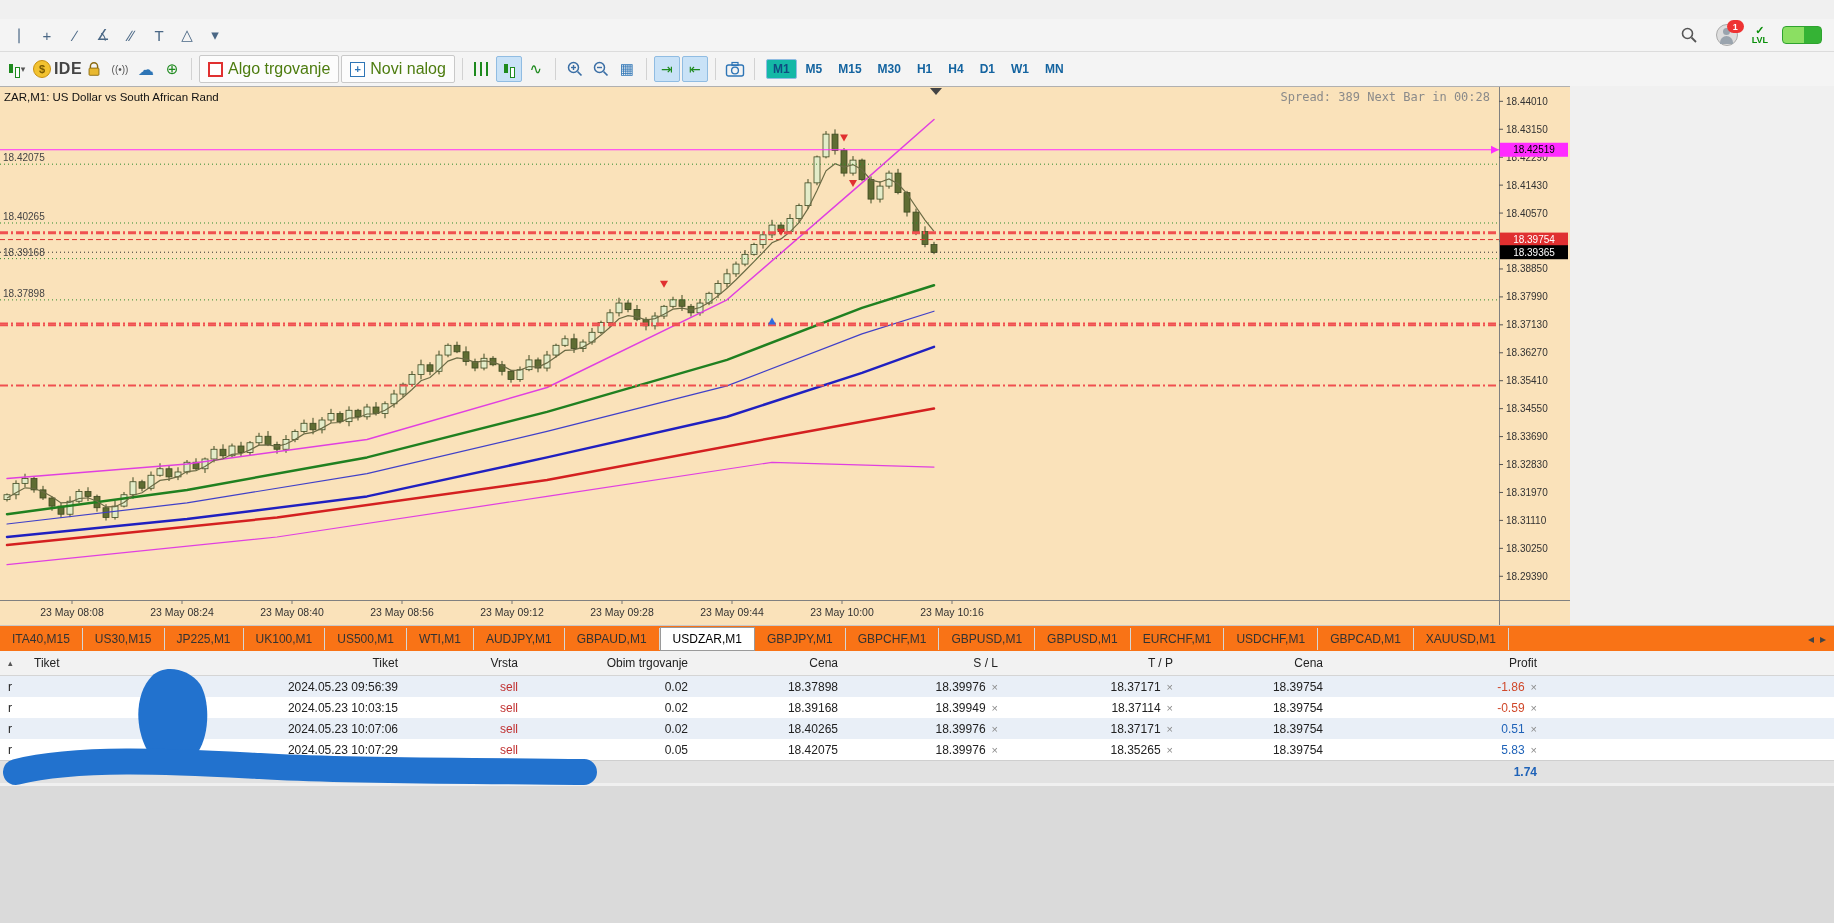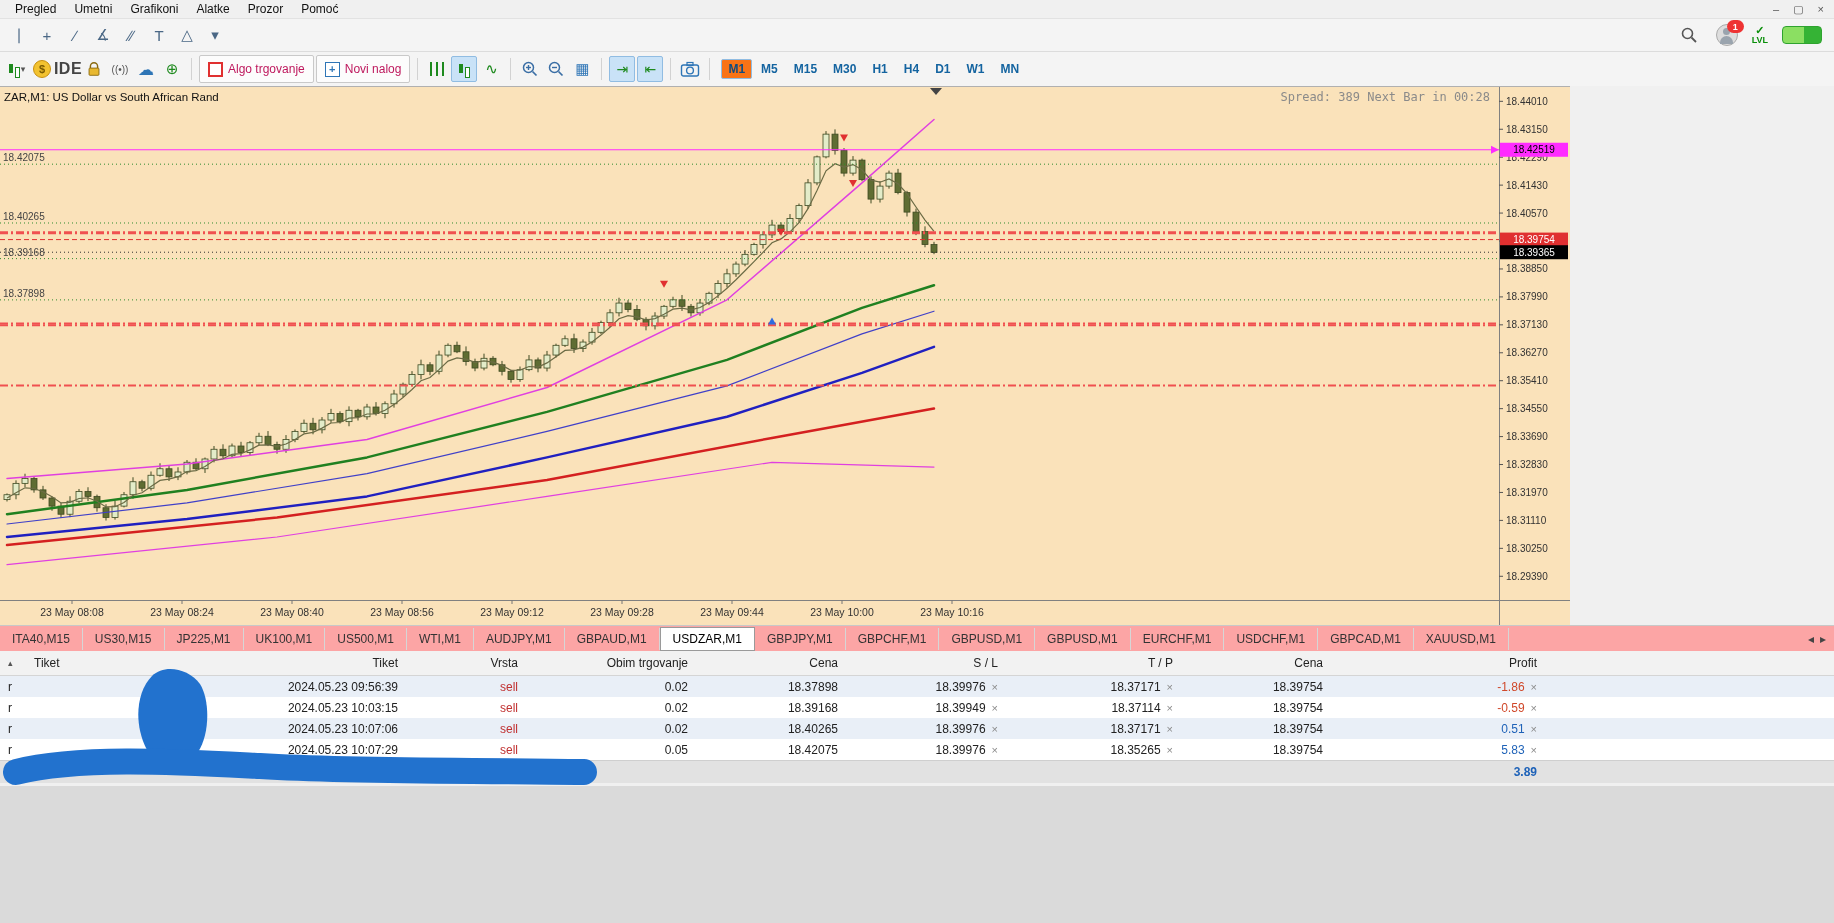--- a/index.html
+++ b/index.html
@@ -13,32 +13,32 @@
                 padding-right:8px;color:#555;font-size:11px;}
   
   .tb{position:absolute;left:0;right:0;background:#F4F4F4;display:flex;align-items:center;}
   .tb1{top:19px;height:32px;border-bottom:1px solid #DCDCDC;padding-left:6px;}
   .tb2{top:52px;height:34px;border-bottom:1px solid #ADADAD;padding-left:4px;gap:2px;}
   .tool{width:26px;height:24px;display:flex;align-items:center;justify-content:center;
         color:#4A6785;font-size:15px;border-radius:2px;}
   .sep{width:1px;height:22px;background:#D2D2D2;margin:0 5px;}
   .tbtn{display:flex;align-items:center;gap:5px;padding:3px 8px;border:1px solid #C9C9C9;
         background:#FCFCFC;border-radius:2px;height:20px;}
-  .tbtn-label{font-size:12px;color:#be185d;}
+  .tbtn-label{font-size:16px;color:#4d7c0f;}
   .algo-sq{width:11px;height:11px;border:2px solid #E03030;background:#fff;}
   .novi-sq{width:13px;height:13px;border:1px solid #2E75B6;background:#fff;color:#2E75B6;
            font-weight:bold;font-size:11px;line-height:12px;text-align:center;}
   .ic{width:24px;height:24px;display:flex;align-items:center;justify-content:center;border-radius:2px;}
   .ic.pressed{background:#C9E2F7;border:1px solid #90BCE2;}
   .green{color:#1E8A1E;} .blue{color:#2E75B6;} .gray{color:#555;}
   .dollar{width:16px;height:16px;border-radius:50%;background:#F2C230;border:1px solid #C89010;
           color:#7A5A00;font-weight:bold;font-size:11px;display:flex;align-items:center;justify-content:center;}
   .ide-txt{font-weight:bold;color:#444;font-size:16px;letter-spacing:.5px;}
   .tf{color:#1464A0;font-weight:bold;font-size:12px;padding:2px 6px;border-radius:2px;border:1px solid transparent;}
-  .tf.active{background:#f97316;border:1px solid #90BCE2;color:#0F4C81;}
+  .tf.active{background:#14b8a6;border:1px solid #90BCE2;color:#0F4C81;}
   .tf-group{display:flex;gap:2px;margin-left:4px;}
   
   .cndl{position:relative;width:14px;height:15px;}
   .cndl i{position:absolute;width:4px;background:#1E8A1E;}
   .cndl i.a{left:2px;top:2px;height:9px;}
   .cndl i.b{left:8px;top:5px;height:9px;border:1px solid #1E8A1E;background:#fff;width:3px;}
   .bars-ic{width:15px;height:14px;background:repeating-linear-gradient(90deg,#1E8A1E 0 2px,transparent 2px 6px);}
   
   .tb1-right{margin-left:auto;display:flex;align-items:center;gap:14px;padding-right:12px;}
   .avatar{position:relative;width:20px;height:20px;border-radius:50%;background:#DDD;border:1px solid #AAA;
@@ -48,21 +48,21 @@
   .badge{position:absolute;right:-7px;top:-5px;min-width:13px;height:13px;border-radius:7px;background:#E33;
          color:#fff;font-size:9px;font-weight:bold;display:flex;align-items:center;justify-content:center;padding:0 2px;}
   .lvl{color:#0A8F0A;font-weight:bold;font-size:9px;text-align:center;line-height:1;}
   .lvl .lvl-bars{font-size:11px;}
   .battery{width:38px;height:16px;border-radius:4px;border:1px solid #2FA32F;
            background:linear-gradient(90deg,#8BDF62 0 55%,#35B335 55%);}
   
   .chart-wrap{position:absolute;top:86px;left:0;width:1570px;height:539px;}
   .right-filler{position:absolute;top:86px;left:1570px;right:0;height:539px;background:#F0F0F0;}
   
-  .tabsbar{position:absolute;top:625px;left:0;right:0;height:26px;background:#fca5a5;
+  .tabsbar{position:absolute;top:625px;left:0;right:0;height:26px;background:#f97316;
            border-top:1px solid #C8C8C8;border-bottom:1px solid #D5D5D5;display:flex;align-items:center;}
   .tab{padding:0 12px;height:22px;line-height:22px;color:#333;border-right:1px solid #D6D6D6;font-size:12px;}
   .tab.active{background:#FFF;border:1px solid #9A9A9A;height:22px;color:#000;}
   .tab-nav{margin-left:auto;display:flex;gap:6px;padding-right:8px;color:#444;font-size:12px;}
   
   .tbl{position:absolute;top:651px;left:0;right:0;}
   .trow{display:grid;grid-template-columns:26px 150px 230px 120px 170px 150px 160px 175px 150px 214px 1fr;
         align-items:center;height:21px;font-size:12px;}
   .thead{height:24px;background:#F2F2F2;border-bottom:1px solid #D5D5D5;color:#222;}
   .trow>div{padding:0 8px;white-space:nowrap;overflow:hidden;}
@@ -75,35 +75,20 @@
   .tbl-filler{position:absolute;top:786px;left:0;right:0;bottom:0;background:#DADADA;}
   .sort-ic{color:#555;font-size:9px;}
   
   .scribble{position:absolute;left:0;top:0;pointer-events:none;z-index:50;}
 </style>
 </head>
 <body>
 
 <div class="app">
 
-  <div class="menubar">
-    <div id="menu-items" style="display:flex;">
-        <span class="menu-item">Pregled</span>
-        <span class="menu-item">Umetni</span>
-        <span class="menu-item">Grafikoni</span>
-        <span class="menu-item">Alatke</span>
-        <span class="menu-item">Prozor</span>
-        <span class="menu-item">Pomoć</span>
-      </div>
-    <div class="win-controls">
-      <span>–</span>
-      <span>▢</span>
-      <span>×</span>
-    </div>
-  </div>
 
   <div class="tb tb1">
     <div id="draw-tools" style="display:flex;gap:2px;">
         <span class="tool">∣</span>
         <span class="tool">+</span>
         <span class="tool">∕</span>
         <span class="tool">∡</span>
         <span class="tool">∕∕</span>
         <span class="tool">T</span>
         <span class="tool">△</span>
@@ -627,21 +612,21 @@
     <div class="trow tsum" id="tbl-summary">
         <div></div>
         <div></div>
         <div></div>
         <div></div>
         <div></div>
         <div></div>
         <div></div>
         <div></div>
         <div></div>
-        <div class="cell-r" style="color: rgb(30, 98, 184);">3.89</div>
+        <div class="cell-r" style="color: rgb(30, 98, 184);">1.74</div>
         <div></div>
       </div>
   </div>
   <div class="tbl-filler"></div>
 
   <svg class="scribble" width="1834" height="923">
     <path d="M152 676 C136 692 134 724 146 748 C156 766 184 768 198 752 C210 734 210 700 200 684 C188 668 164 664 152 676 Z" fill="#2272CE"></path>
     <path d="M16 772 C80 756 180 762 260 766 C360 772 470 770 584 772" fill="none" stroke="#2272CE" stroke-width="26" stroke-linecap="round"></path>
   </svg>
 

